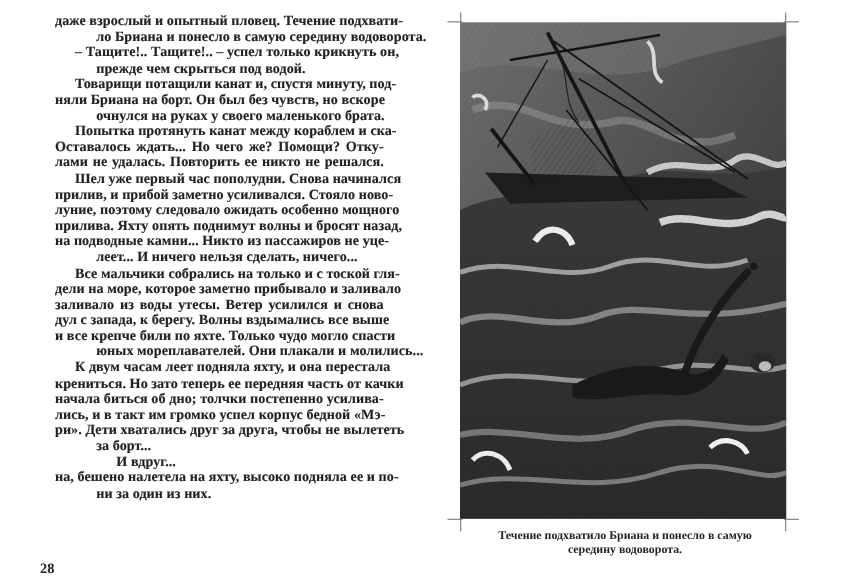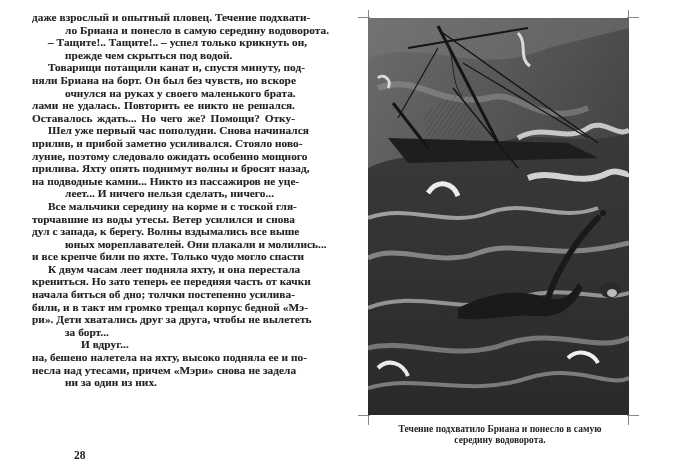--- a/index.html
+++ b/index.html
@@ -1,32 +1,32 @@
 <!DOCTYPE html>
 <html><head>
 <meta charset="utf-8">
 <style>
   html, body { margin: 0; padding: 0; }
   body {
     width: 674px; height: 468px; background: #ffffff; position: relative; overflow: hidden;
     font-family: "Liberation Serif", "DejaVu Serif", serif; color: #1a1a1a;
   }
   .left-page {
-    position: absolute; left: 32px; top: 11px; width: 263px;
+    position: absolute; left: 44px; top: 11px; width: 263px;
   }
   .text-line {
     display: block; height: 12.6px; line-height: 12.6px; font-size: 11.3px;
     white-space: nowrap; text-align: justify; text-align-last: justify;
     letter-spacing: 0.05px; font-weight: bold; color: #222;
     -webkit-text-stroke: 0.1px #222;
   }
   .text-line.last { text-align-last: left; margin-left: 33px; }
   .text-line.indent { padding-left: 16px; }
   .page-number {
-    position: absolute; left: 32px; top: 449px; font-size: 11.5px; font-weight: bold; color: #222; margin-left: 42px;
+    position: absolute; left: 32px; top: 449px; font-size: 11.5px; font-weight: bold; color: #222;
   }
   .figure {
     position: absolute; left: 368px; top: 18px; width: 261px; height: 397px;
     background: #4a4a4a; overflow: hidden;
   }
   .figure svg { display: block; width: 100%; height: 100%; }
   .crop-mark { position: absolute; background: #888; }
   .caption {
     position: absolute; left: 370px; top: 424px; width: 260px; text-align: center;
     font-size: 9.5px; line-height: 11px; color: #222; font-weight: bold;
@@ -36,42 +36,43 @@
 <body>
 
 <div class="left-page" id="left-page">
     <span class="text-line">даже взрослый и опытный пловец. Течение подхвати-</span>
     <span class="text-line last">ло Бриана и понесло в самую середину водоворота.</span>
     <span class="text-line indent">– Тащите!.. Тащите!.. – успел только крикнуть он,</span>
     <span class="text-line last">прежде чем скрыться под водой.</span>
     <span class="text-line indent">Товарищи потащили канат и, спустя минуту, под-</span>
     <span class="text-line">няли Бриана на борт. Он был без чувств, но вскоре</span>
     <span class="text-line last">очнулся на руках у своего маленького брата.</span>
+    <span class="text-line indent">Попытка протянуть канат между кораблем и ска-</span>
+    <span class="text-line">Оставалось ждать... Но чего же? Помощи? Отку-</span>
     <span class="text-line">лами не удалась. Повторить ее никто не решался.</span>
-    <span class="text-line">Оставалось ждать... Но чего же? Помощи? Отку-</span>
     <span class="text-line indent">Шел уже первый час пополудни. Снова начинался</span>
     <span class="text-line">прилив, и прибой заметно усиливался. Стояло ново-</span>
     <span class="text-line">луние, поэтому следовало ожидать особенно мощного</span>
     <span class="text-line">прилива. Яхту опять поднимут волны и бросят назад,</span>
     <span class="text-line">на подводные камни... Никто из пассажиров не уце-</span>
     <span class="text-line last">леет... И ничего нельзя сделать, ничего...</span>
-    <span class="text-line indent">Все мальчики середину на корме и с тоской гля-</span>
-    <span class="text-line">торчавшие из воды утесы. Ветер усилился и снова</span>
+    <span class="text-line indent">Все мальчики собрались на только и с тоской гля-</span>
+    <span class="text-line">дели на море, которое заметно прибывало и заливало</span>
+    <span class="text-line">заливало из воды утесы. Ветер усилился и снова</span>
     <span class="text-line">дул с запада, к берегу. Волны вздымались все выше</span>
+    <span class="text-line">и все крепче били по яхте. Только чудо могло спасти</span>
     <span class="text-line last">юных мореплавателей. Они плакали и молились...</span>
-    <span class="text-line">и все крепче били по яхте. Только чудо могло спасти</span>
     <span class="text-line indent">К двум часам леет подняла яхту, и она перестала</span>
     <span class="text-line">крениться. Но зато теперь ее передняя часть от качки</span>
     <span class="text-line">начала биться об дно; толчки постепенно усилива-</span>
-    <span class="text-line">били, и в такт им громко трещал корпус бедной «Мэ-</span>
+    <span class="text-line">лись, и в такт им громко успел корпус бедной «Мэ-</span>
     <span class="text-line">ри». Дети хватались друг за друга, чтобы не вылететь</span>
     <span class="text-line last">за борт...</span>
     <span class="text-line indent last">И вдруг...</span>
     <span class="text-line">на, бешено налетела на яхту, высоко подняла ее и по-</span>
-    <span class="text-line">несла над утесами, причем «Мэри» снова не задела</span>
     <span class="text-line last">ни за один из них.</span>
   </div>
 
 <div class="page-number">28</div>
 
 <div class="crop-mark" style="left:358px; top:17px; width:12px; height:1px;"></div>
 <div class="crop-mark" style="left:627px; top:17px; width:12px; height:1px;"></div>
 <div class="crop-mark" style="left:368px; top:10px; width:1px; height:8px;"></div>
 <div class="crop-mark" style="left:628px; top:10px; width:1px; height:8px;"></div>
 <div class="crop-mark" style="left:358px; top:415px; width:12px; height:1px;"></div>

